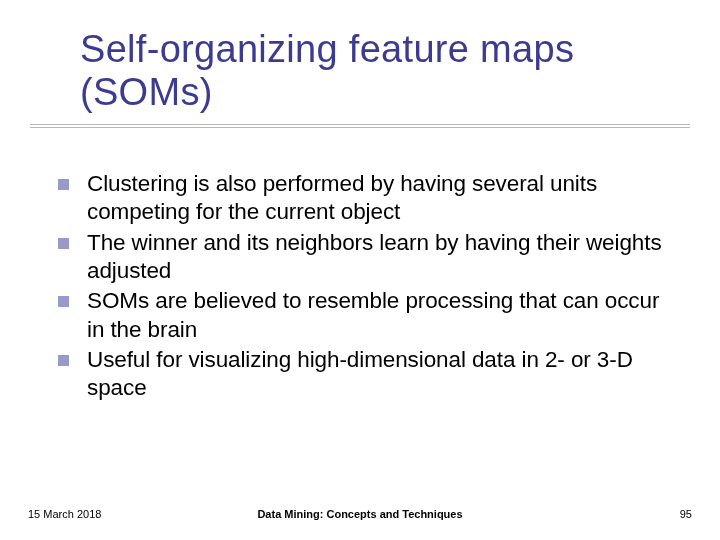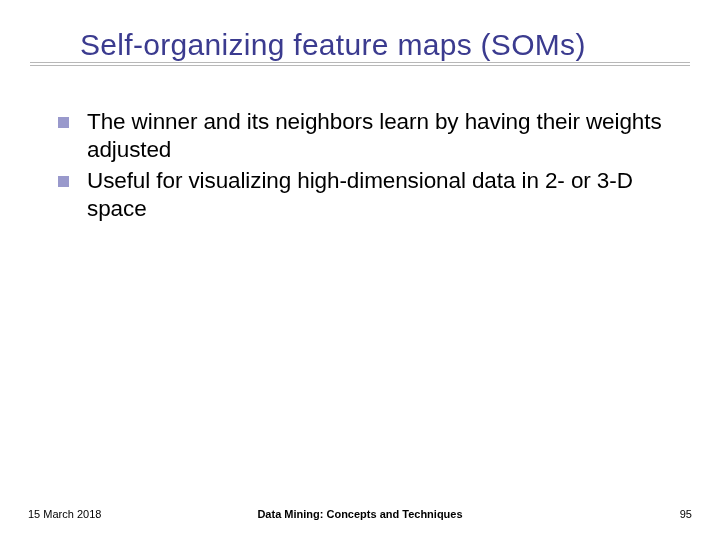--- a/index.html
+++ b/index.html
@@ -11,25 +11,26 @@
       position: relative;
       overflow: hidden;
     }
     .slide {
       width: 100%;
       height: 100%;
       padding: 20px 30px 0 30px;
       position: relative;
     }
     .title {
-      font-size: 30px;
+      font-size: 38px;
       color: #3b3b8f;
       letter-spacing: 0.3px;
       margin-left: 50px;
       margin-top: 8px;
+      margin-bottom: 10px;
       font-weight: normal;
       font-family: Verdana, Geneva, sans-serif;
     }
     .divider {
       height: 1px;
       margin-left: 0;
       margin-right: 0;
       margin-bottom: 45px;
     }
     .divider-line {
@@ -104,21 +105,29 @@
 <body>
 
 <div class="slide">
   <h1 class="title">Self-organizing feature maps (SOMs)</h1>
   <div class="divider">
     <div class="divider-line"></div>
   </div>
   <div class="content">
     <div class="bullet-item">
       <div class="bullet"></div>
+      <div class="bullet-text">Clustering is also performed by having several units competing for the current object</div>
+    </div>
+    <div class="bullet-item">
+      <div class="bullet"></div>
       <div class="bullet-text">The winner and its neighbors learn by having their weights adjusted</div>
+    </div>
+    <div class="bullet-item">
+      <div class="bullet"></div>
+      <div class="bullet-text">SOMs are believed to resemble processing that can occur in the brain</div>
     </div>
     <div class="bullet-item">
       <div class="bullet"></div>
       <div class="bullet-text">Useful for visualizing high-dimensional data in 2- or 3-D space</div>
     </div>
   </div>
   <div class="footer">
     <span class="footer-left">15 March 2018</span>
     <span class="footer-center">Data Mining: Concepts and Techniques</span>
     <span class="footer-right">95</span>

